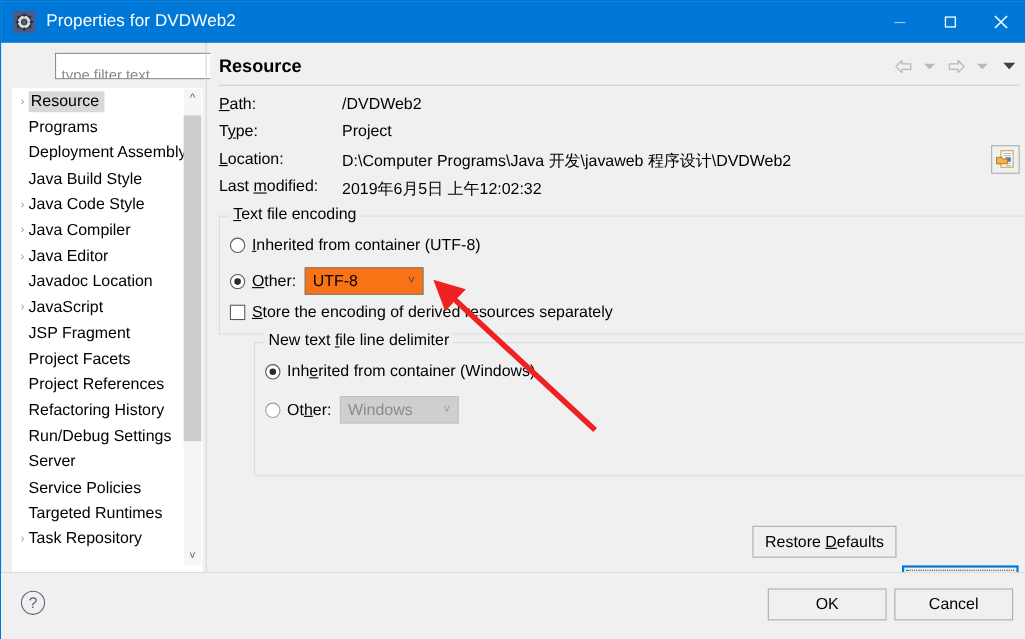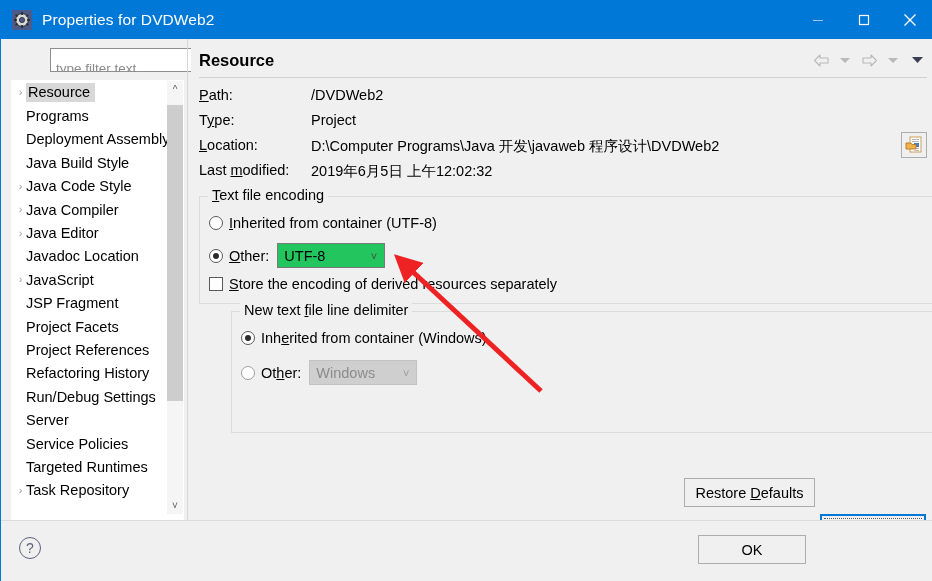--- a/index.html
+++ b/index.html
@@ -291,21 +291,21 @@
     width: 14px; height: 14px;
     border: 1px solid #5a5a5a;
     box-sizing: border-box;
     background: #ffffff;
     margin-right: 6px;
     flex: 0 0 auto;
   }
   .combo {
     position: relative;
     width: 108px; height: 25px;
-    background: #22c55e;
+    background: #f97316;
     border: 1px solid #7a7a7a;
     box-sizing: border-box;
     margin-left: 8px;
     display: flex; align-items: center;
     font-size: 14.5px;
     color: #000000;
     padding-left: 6px;
   }
   .combo .chev {
     position: absolute;
@@ -627,20 +627,23 @@
 
   <div class="bottom-rule"></div>
   <div class="bottom-bar"></div>
 
   <div class="help-btn">
     <span>?</span>
   </div>
   <div class="btn btn-ok">
     <span>OK</span>
   </div>
+  <div class="btn btn-cancel">
+    <span>Cancel</span>
+  </div>
 
   <svg class="red-arrow" viewBox="0 0 932 581">
     <defs>
       <marker id="redhead" markerWidth="5.5" markerHeight="5.5" refX="2.2" refY="2.75" orient="auto">
         <path d="M0,0 L5.5,2.75 L0,5.5 Z" fill="#ee2222"></path>
       </marker>
     </defs>
     <line id="anno-line" x1="540" y1="390" x2="405.0547073408434" y2="264.49144109323197" stroke="#ee2222" stroke-width="5" marker-end="url(#redhead)"></line>
   </svg>
 

